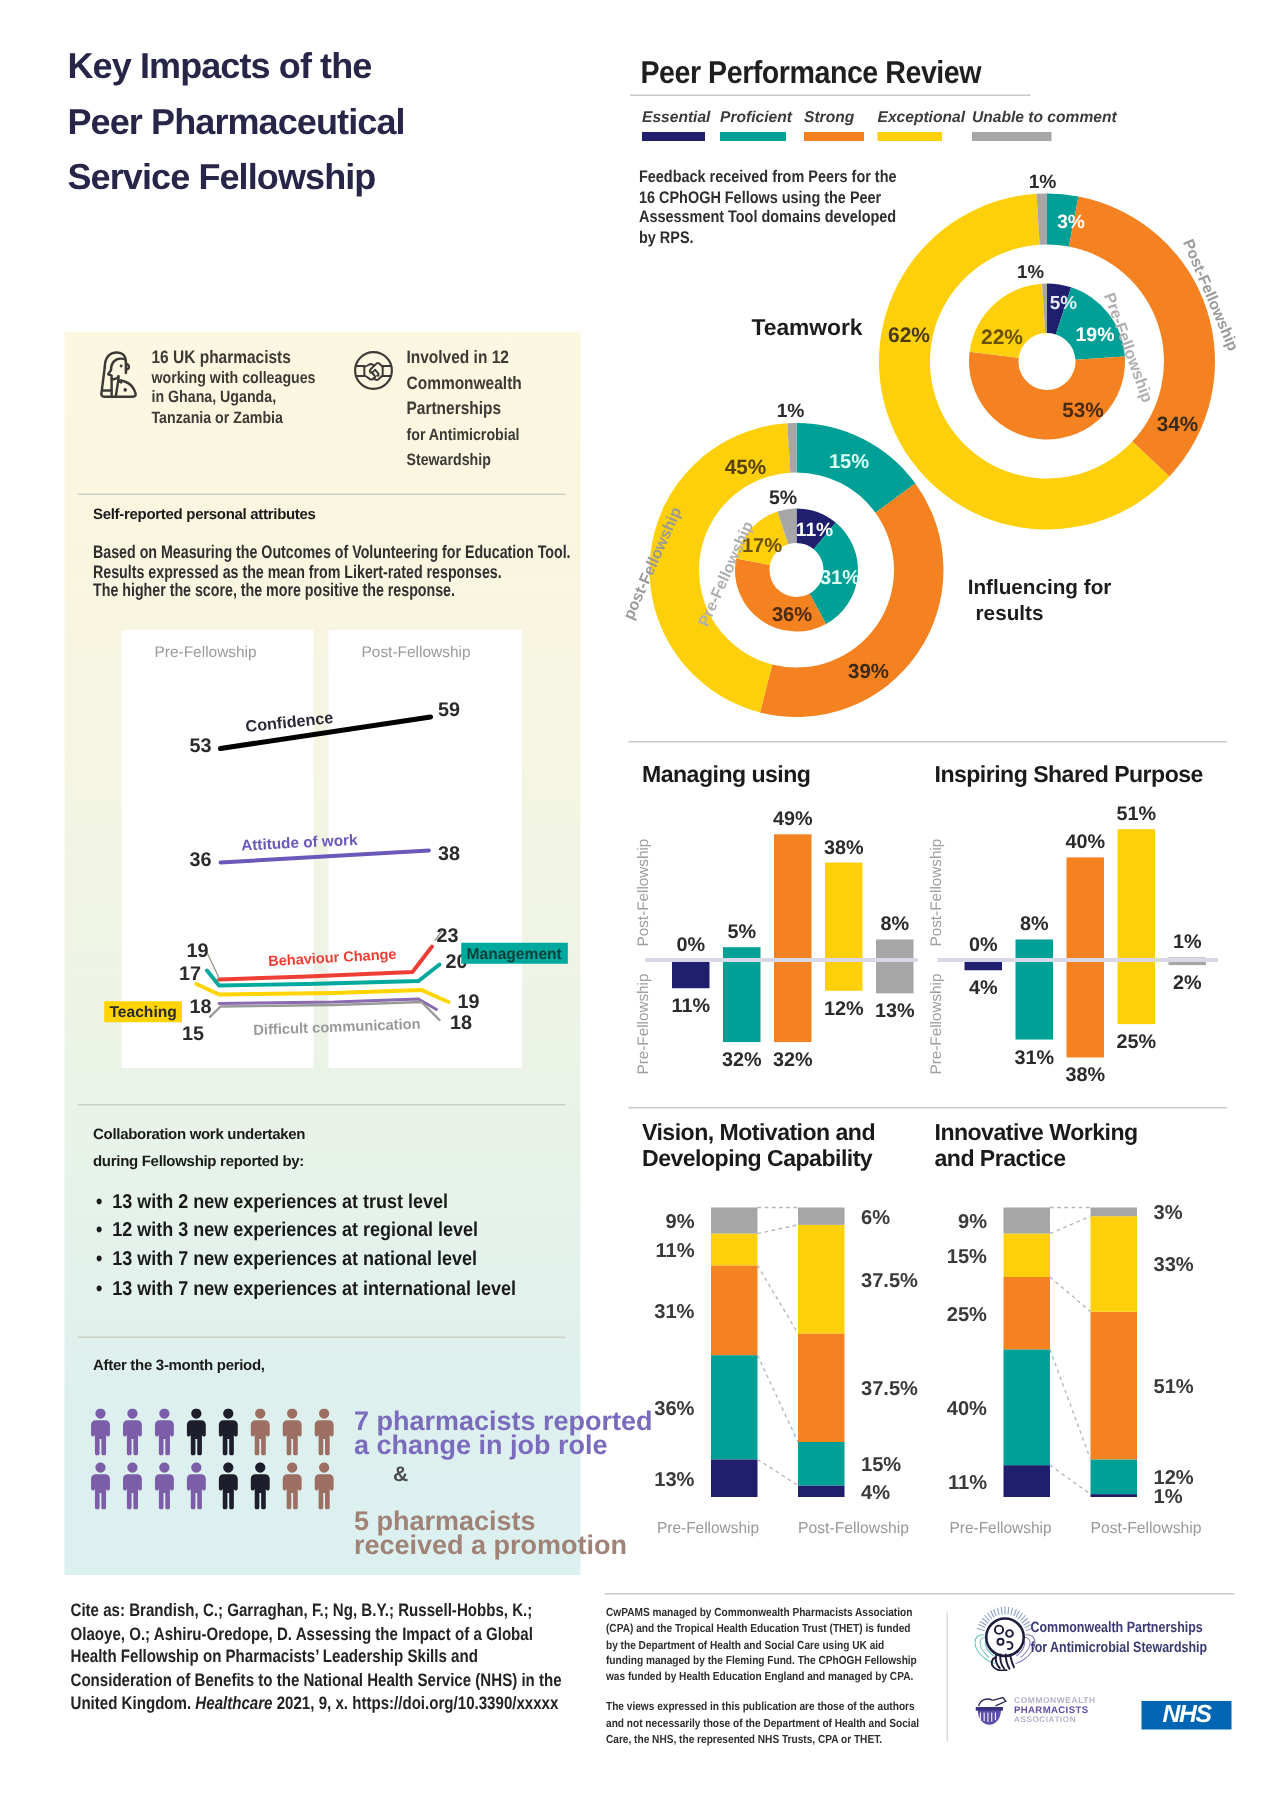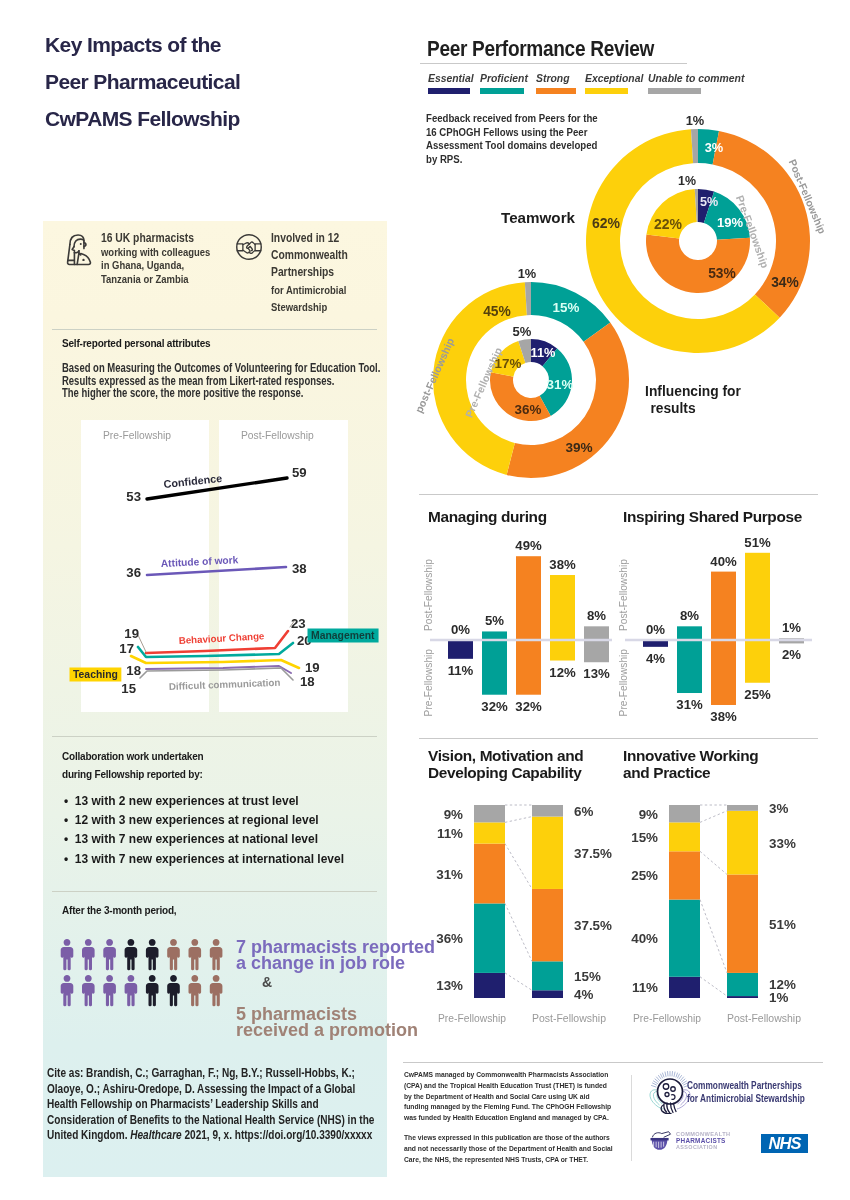--- a/index.html
+++ b/index.html
@@ -1,23 +1,23 @@
 <!DOCTYPE html>
 <html><head>
 <meta charset="utf-8">
 <style>
   html,body{margin:0;padding:0;}
   body{width:850px;height:1200px;background:#ffffff;font-family:"Liberation Sans",sans-serif;overflow:hidden;}
   #page{position:relative;width:850px;height:1200px;background:#fff;}
 
   
   .title{position:absolute;left:45px;top:26px;width:360px;color:#282648;
-         font-size:21px;font-weight:bold;line-height:37.2px;letter-spacing:-0.6px;white-space:nowrap;}
-
-  .leftpanel{position:absolute;left:43px;top:221px;width:344px;height:956px;
+         font-size:24px;font-weight:bold;line-height:37.2px;letter-spacing:-0.6px;white-space:nowrap;}
+
+  .leftpanel{position:absolute;left:43px;top:221px;width:344px;height:829px;
     background:linear-gradient(180deg,#fcf7e0 0%,#fbf6df 10%,#f5f5e2 34%,#eaf3e8 62%,#ddf0ee 86%,#dcf0f0 100%);}
   .hr{position:absolute;height:1px;background:#ccd1c5;left:9px;width:325px;}
 
   .fact{position:absolute;}
   .fact .ic{position:absolute;left:0;top:0;width:28px;height:30px;}
   .fact .tx{position:absolute;left:36px;top:-2px;color:#3c3a34;font-size:12px;line-height:13.6px;font-weight:bold;white-space:nowrap;transform:scaleX(0.86);transform-origin:left top;}
   .fact2 .tx{line-height:17.2px;}
 
   .sec-h{position:absolute;color:#1a1a1a;font-weight:bold;font-size:10px;letter-spacing:-0.2px;white-space:nowrap;}
   .sec-p{position:absolute;color:#2f2f2f;font-size:12.2px;line-height:12.7px;font-weight:bold;white-space:nowrap;transform:scaleX(0.778);transform-origin:left top;}
@@ -48,21 +48,21 @@
   .cpams-txt{position:absolute;color:#3a3a72;font-weight:bold;font-size:10px;line-height:13.2px;transform:scaleX(0.83);transform-origin:left top;white-space:nowrap;}
 </style>
 </head>
 <body>
 
 <div id="page">
 
   <div class="title">
     <div>Key Impacts of the</div>
     <div>Peer Pharmaceutical</div>
-    <div>CwPAMS Fellowship</div>
+    <div>Service Fellowship</div>
   </div>
 
   <div class="leftpanel">
 
     <div class="fact" style="left:22px;top:13px;width:160px;">
       <svg class="ic" viewBox="0 0 64 76" style="width:29px;height:35px;left:-1px;top:-2px;">
         <g fill="none" stroke="#3b3a38" stroke-width="3.6" stroke-linejoin="round" stroke-linecap="round">
           <path d="M13 27 C13 13 20 6 31 6 C39 6 44 11 44 19 L44 36"></path>
           <path d="M22 32 C22 21 28 15 36 15 C41 15 44 17 44 19"></path>
           <path d="M22 32 L18 38 L23 40 L23 45 C27 46 32 44 33 41"></path>
@@ -313,21 +313,21 @@
       <text x="38" y="279" fill="#9a9a9a" font-size="10.6" font-weight="bold" text-anchor="middle" font-family="&quot;Liberation Sans&quot;,sans-serif" transform="rotate(-66 38 279)">post-Fellowship</text>
       <text x="87" y="286" fill="#b0b0b0" font-size="10.6" font-weight="bold" text-anchor="middle" font-family="&quot;Liberation Sans&quot;,sans-serif" transform="rotate(-66 87 286)">Pre-Fellowship</text>
       <text x="293" y="298" fill="#1c1c1c" font-size="13.8" font-weight="bold" text-anchor="middle" font-family="&quot;Liberation Sans&quot;,sans-serif">Influencing for</text>
       <text x="273" y="315" fill="#1c1c1c" font-size="13.8" font-weight="bold" text-anchor="middle" font-family="&quot;Liberation Sans&quot;,sans-serif">results</text>
     </svg>
 
   <div class="r-rule" style="left:419px;top:494px;width:399px;"></div>
   <div class="r-rule" style="left:419px;top:738px;width:399px;"></div>
   <div class="r-rule" style="left:403px;top:1062px;width:420px;"></div>
 
-  <div class="chart-h" style="left:428px;top:508px;">Managing during</div>
+  <div class="chart-h" style="left:428px;top:508px;">Managing using</div>
   <div class="chart-h" style="left:623px;top:508px;">Inspiring Shared Purpose</div>
 
   <svg id="bar1" style="position:absolute;left:418px;top:530px;width:200px;height:205px;overflow:visible;" viewBox="0 0 200 205">
       <rect x="30" y="110" width="25" height="18.81" fill="#1f1f6e"></rect>
       <text x="42.5" y="104" text-anchor="middle" font-size="13.2" font-weight="bold" fill="#2b2b2b" font-family="&quot;Liberation Sans&quot;,sans-serif">0%</text>
       <text x="42.5" y="144.81" text-anchor="middle" font-size="13.2" font-weight="bold" fill="#2b2b2b" font-family="&quot;Liberation Sans&quot;,sans-serif">11%</text>
       <rect x="64" y="101.45" width="25" height="8.55" fill="#00a096"></rect>
       <rect x="64" y="110" width="25" height="54.72" fill="#00a096"></rect>
       <text x="76.5" y="95.45" text-anchor="middle" font-size="13.2" font-weight="bold" fill="#2b2b2b" font-family="&quot;Liberation Sans&quot;,sans-serif">5%</text>
       <text x="76.5" y="180.72" text-anchor="middle" font-size="13.2" font-weight="bold" fill="#2b2b2b" font-family="&quot;Liberation Sans&quot;,sans-serif">32%</text>
@@ -518,18 +518,18 @@
         <path d="M14 20 C18 6 32 2 44 8"></path>
         <path d="M44 8 L66 2 L72 10 L50 20"></path>
       </g>
     </svg>
     <div style="position:absolute;left:676px;top:1131px;color:#b0adc4;font-weight:bold;font-size:5.6px;line-height:6.6px;letter-spacing:0.4px;white-space:nowrap;">
       <div style="color:#b5b2c6;">COMMONWEALTH</div>
       <div style="color:#5b4fa8;font-size:6.4px;letter-spacing:0.25px;">PHARMACISTS</div>
       <div style="color:#b5b2c6;font-size:5.4px;">ASSOCIATION</div>
     </div>
 
-    <div style="position:absolute;left:761px;top:1134px;width:47px;height:19px;background:#0065b3;">
+    <div style="position:absolute;left:761px;top:1134px;width:60px;height:19px;background:#0065b3;">
       <div style="color:#fff;font-weight:bold;font-size:16.5px;font-style:italic;line-height:19px;text-align:center;letter-spacing:-0.9px;">NHS</div>
     </div>
   </div>
 
 </div>
 
 </body></html>

